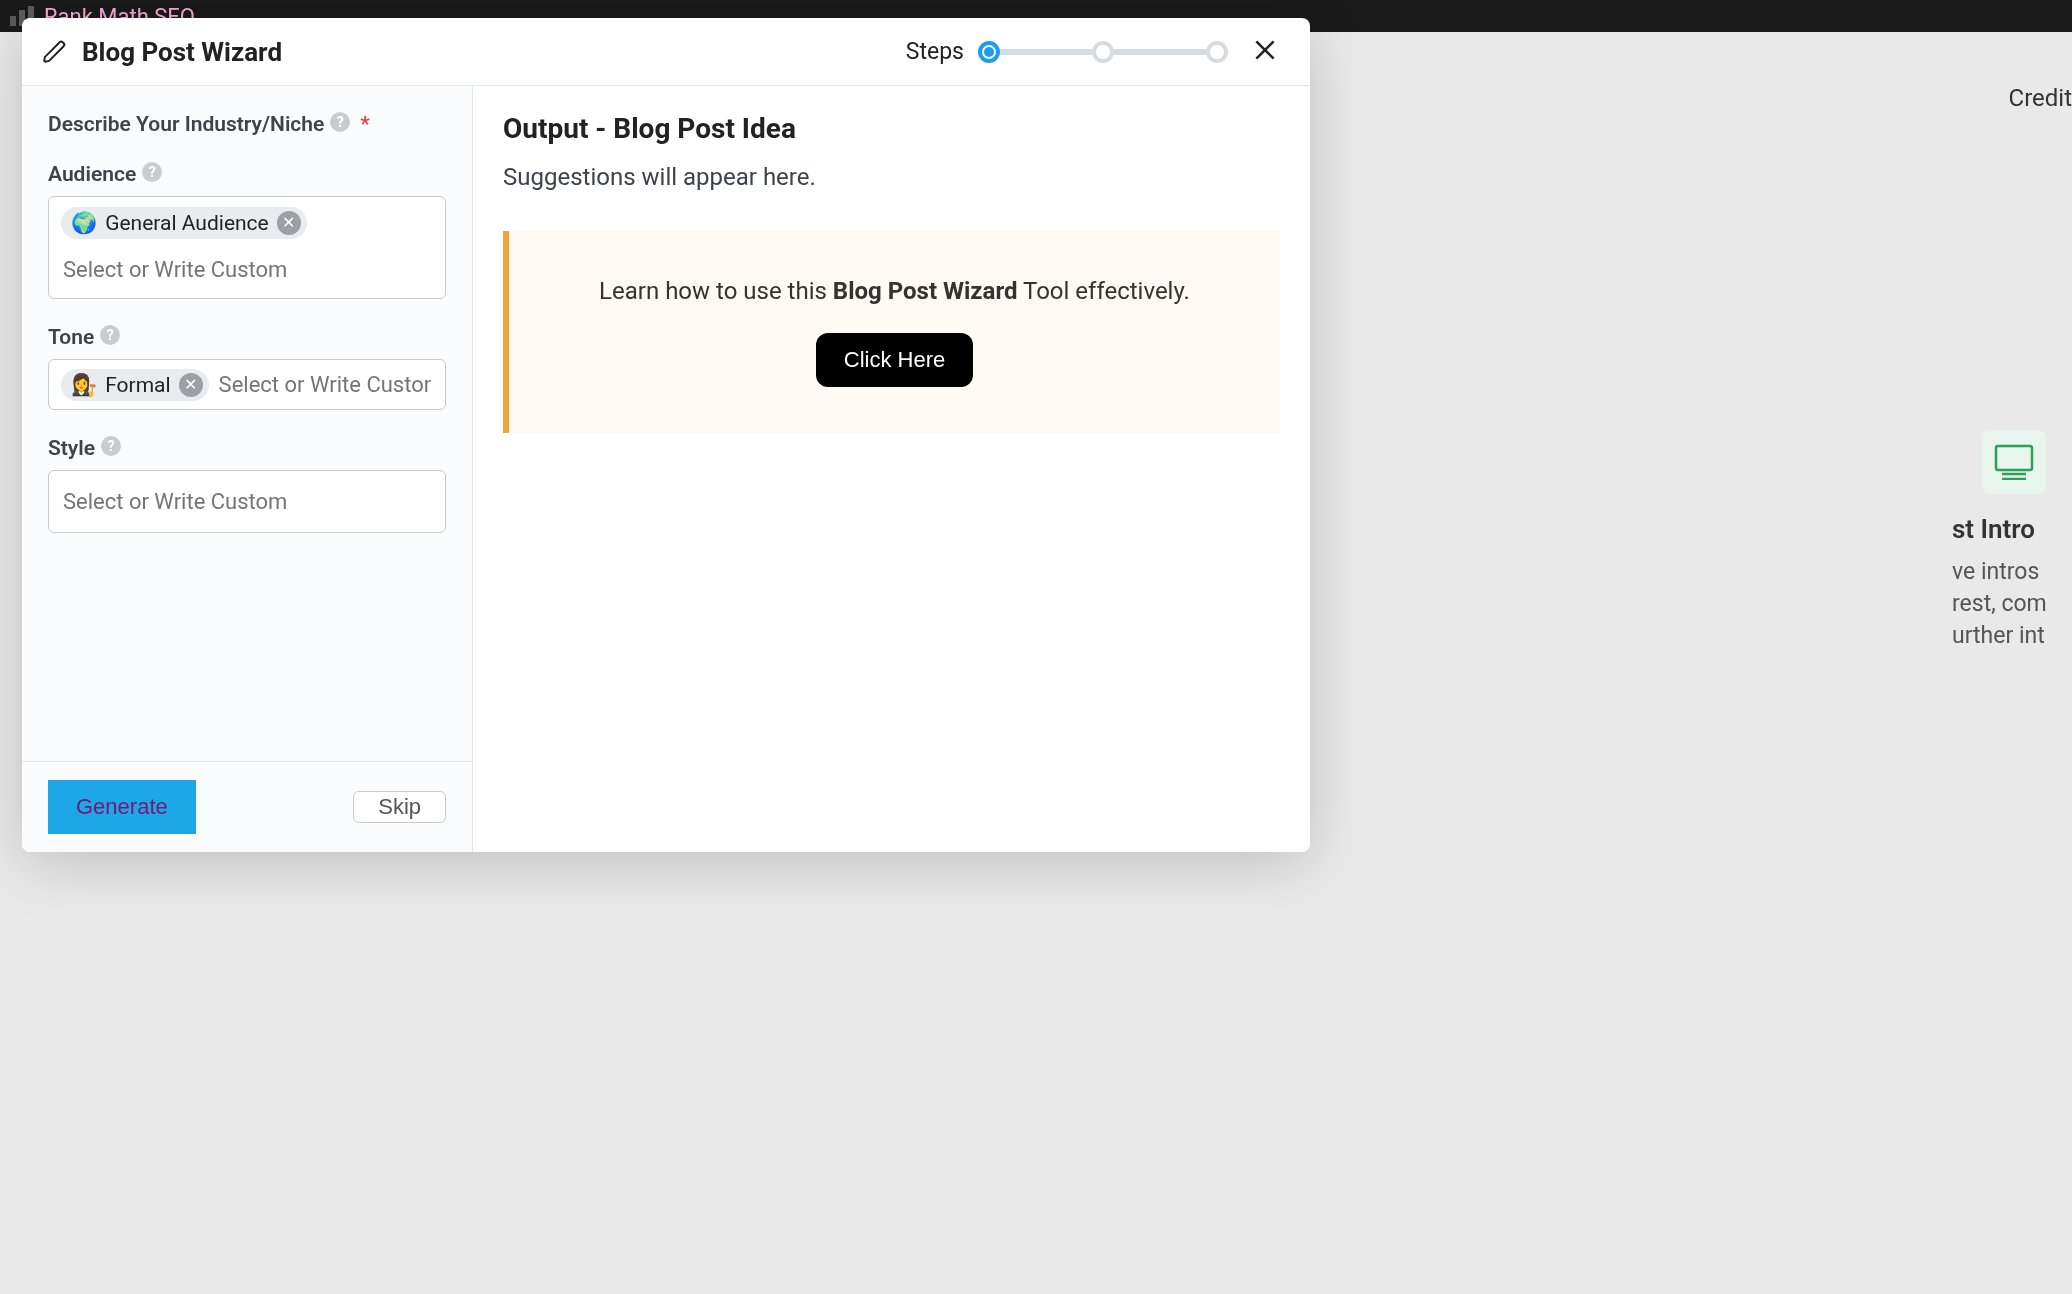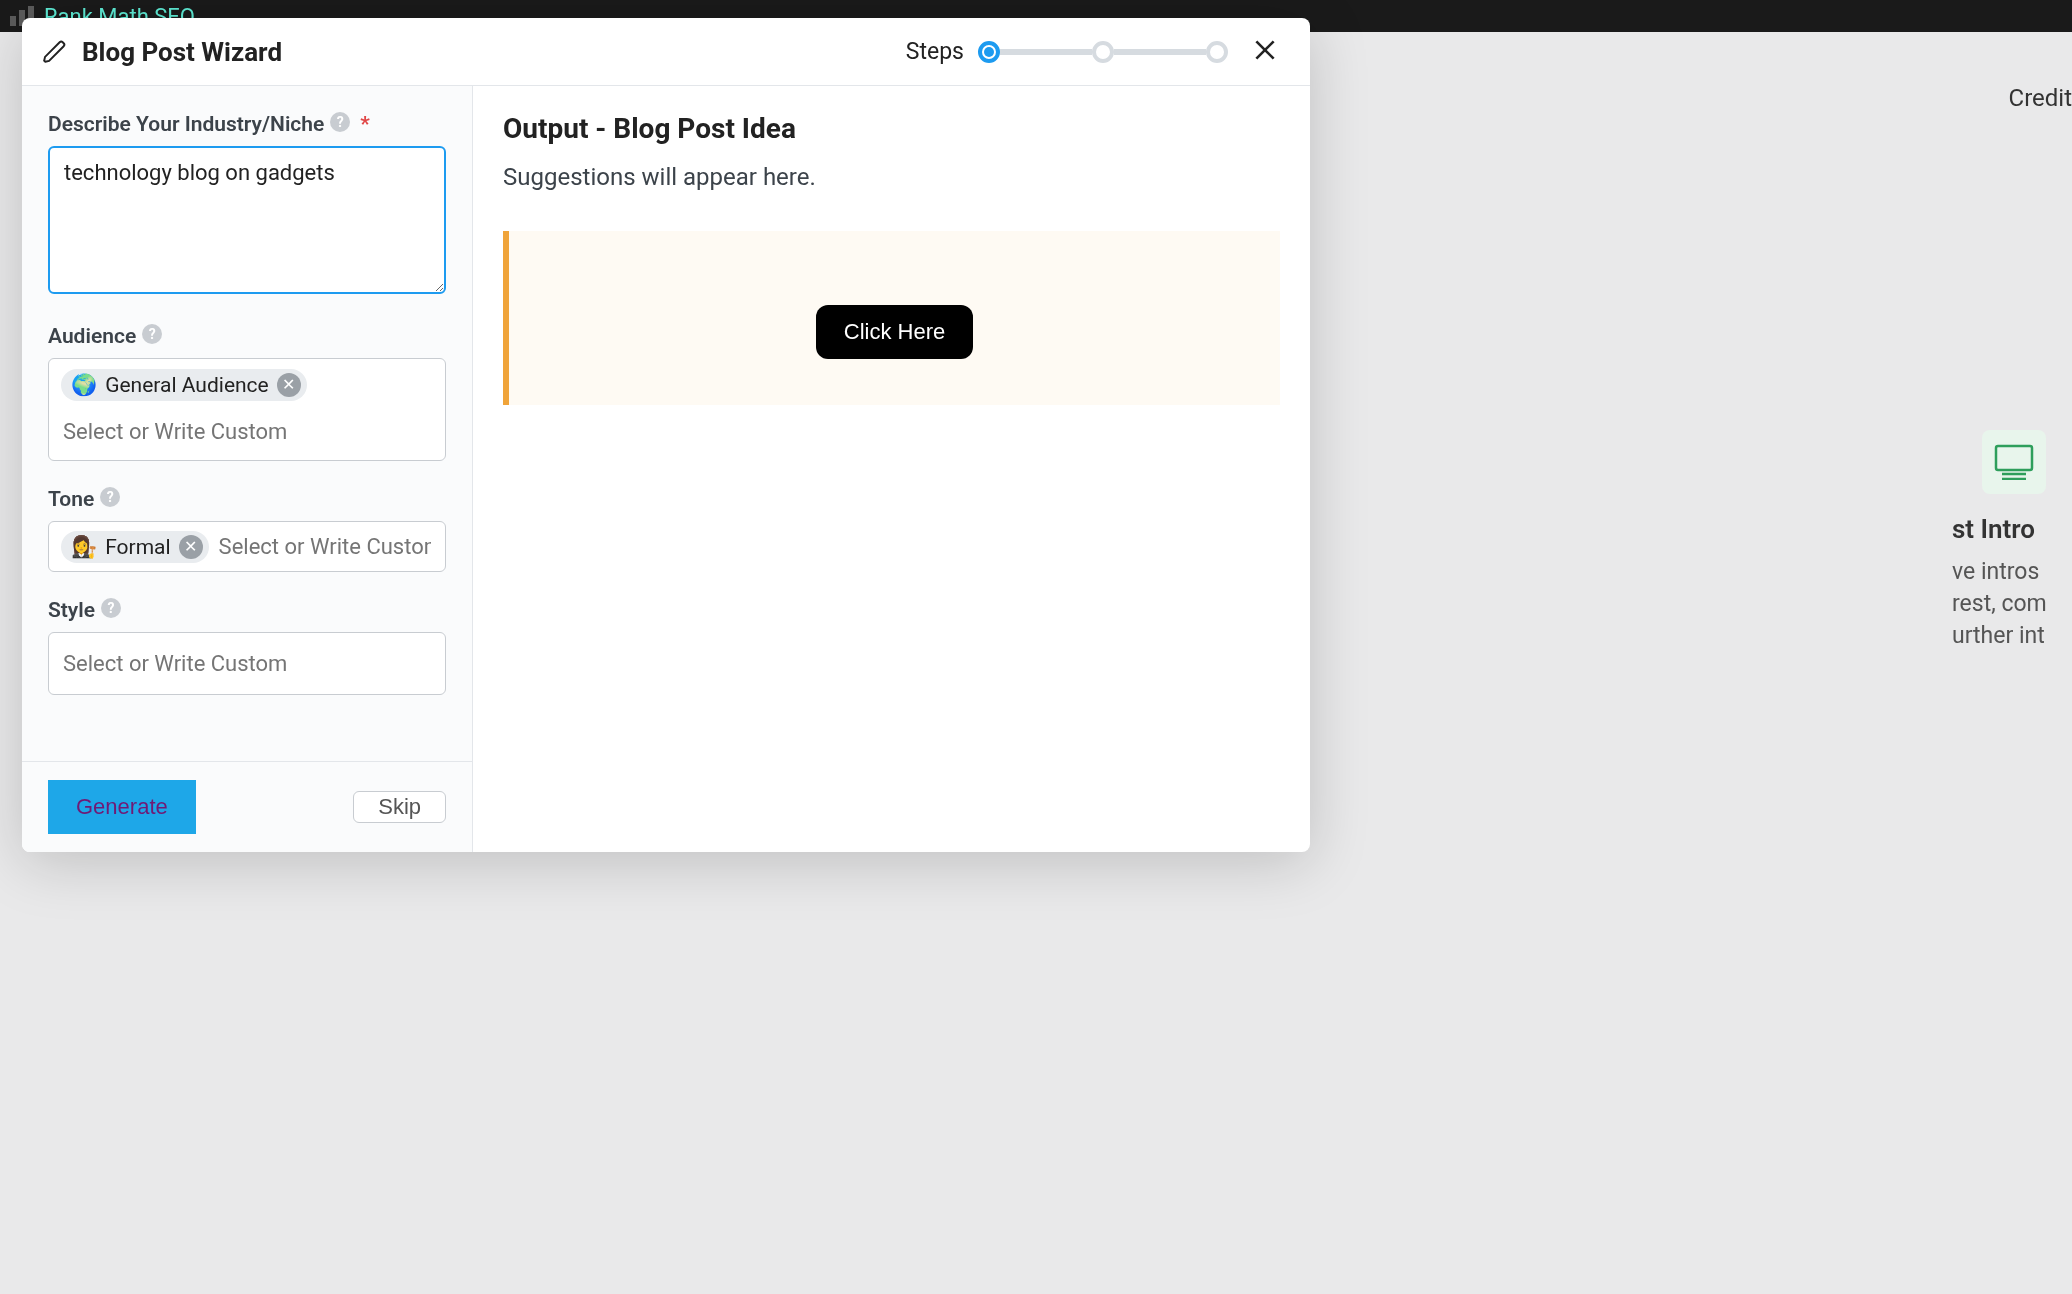--- a/index.html
+++ b/index.html
@@ -5,21 +5,21 @@
   * { box-sizing: border-box; margin: 0; padding: 0; }
   html, body { width: 100%; height: 100%; font-family: -apple-system, BlinkMacSystemFont, "Segoe UI", Roboto, Helvetica, Arial, sans-serif; }
   body { background: #e9e9ea; overflow: hidden; }
 
   
   .bg-topbar {
     position: absolute;
     top: 0; left: 0; right: 0;
     height: 32px;
     background: #1a1a1a;
-    color: #5eead4;
+    color: #f9a8d4;
     font-size: 22px;
     display: flex; align-items: center;
     padding-left: 10px;
     overflow: hidden;
   }
   .bg-topbar svg { margin-right: 8px; opacity: .6; flex-shrink: 0; }
   .bg-credits {
     position: absolute;
     top: 64px; right: 0;
     font-size: 24px;
@@ -285,21 +285,20 @@
 
     <div class="left-panel">
       <div class="left-scroll">
 
         <div class="form-group">
           <div class="form-label">
             <span>Describe Your Industry/Niche</span>
             <span class="help-icon">?</span>
             <span class="required-star">*</span>
           </div>
-          <textarea class="textarea" style="">technology blog on gadgets</textarea>
         </div>
 
         <div class="form-group">
           <div class="form-label">
             <span>Audience</span>
             <span class="help-icon">?</span>
           </div>
           <div class="tag-input">
             <span class="chip">
               <span>🌍</span>
@@ -341,19 +340,22 @@
         <button class="btn-primary">Generate</button>
         <button class="btn-secondary">Skip</button>
       </div>
     </div>
 
     <div class="right-panel">
       <div class="output-title">Output - Blog Post Idea</div>
       <div class="output-sub">Suggestions will appear here.</div>
 
       <div class="callout">
+        <div class="line1">
+          <span>Learn how to use this </span><strong>Blog Post Wizard</strong><span> Tool effectively.</span>
+        </div>
         <button class="cta">Click Here</button>
       </div>
 
     </div>
 
   </div>
 </div>
 
 </body></html>

